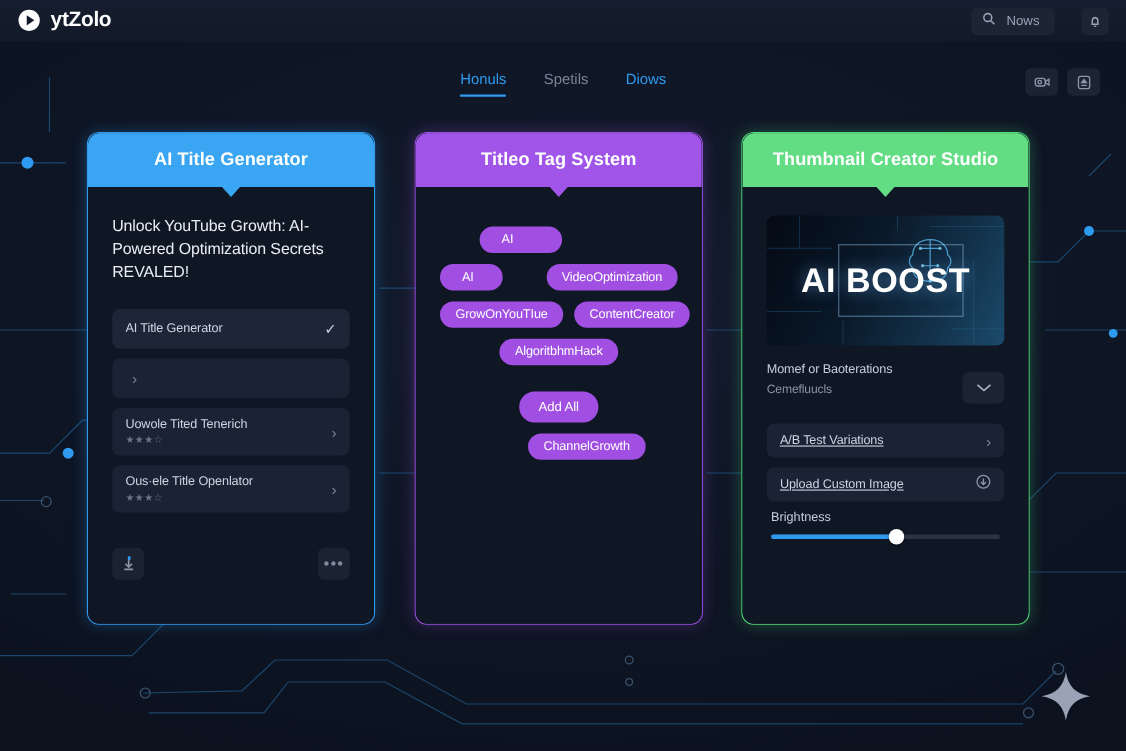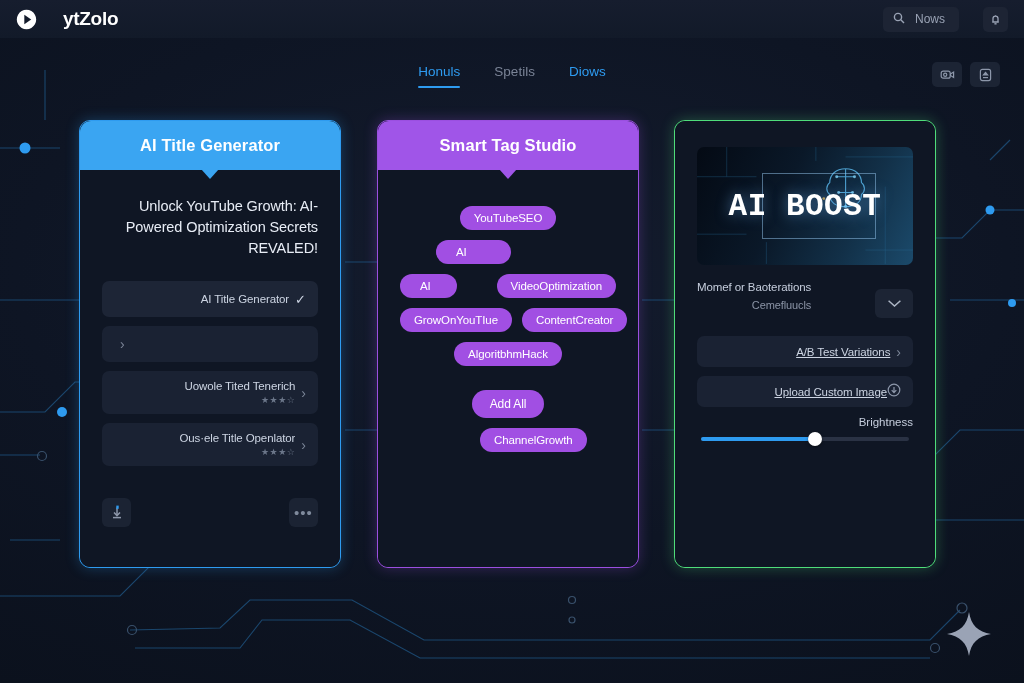--- a/index.html
+++ b/index.html
@@ -37,21 +37,21 @@
     position: absolute;
     top: 0; left: 0;
     width: 1024px;
     height: 38px;
     background: linear-gradient(180deg, #161d2e 0%, #121a29 100%);
     display: flex;
     align-items: center;
     padding: 0 16px;
     z-index: 40;
   }
-  .brand { display: flex; align-items: center; gap: 26px; }
+  .brand { display: flex; gap: 9px; }
   .brand-logo {
     width: 21px; height: 21px;
     position: relative;
     display: flex; align-items: center; justify-content: center;
   }
   .brand-logo svg { display: block; }
   .brand-name {
     color: #ffffff;
     font-size: 19px;
     font-weight: bold;
@@ -177,21 +177,20 @@
     border-right: 9px solid transparent;
   }
   .c1 .card-head .tail { border-top: 10px solid #3aa5f2; }
   .c2 .card-head .tail { border-top: 10px solid #a055e8; }
   .c3 .card-head .tail { border-top: 10px solid #62dd84; }
 
   .card-body {
     padding: 26px 22px 0;
     position: relative;
     height: 399px;
-    text-align: right;
   }
 
   
   .headline {
     color: #e8edf6;
     font-size: 14.5px;
     line-height: 21px;
     margin-bottom: 22px;
     letter-spacing: -0.1px;
   }
@@ -268,21 +267,20 @@
     width: 100%;
     height: 118px;
     border-radius: 7px;
     overflow: hidden;
     position: relative;
     background: linear-gradient(115deg, #040a14 0%, #0a1828 40%, #123048 72%, #1b4a6b 100%);
     display: flex;
     align-items: center;
     justify-content: center;
     margin-bottom: 16px;
-    font-family: Liberation Mono, monospace;
   }
   .thumb svg.bgfx { position: absolute; inset: 0; }
   .thumb .ttl {
     position: relative;
     color: #ffffff;
     font-size: 31px;
     font-weight: bold;
     letter-spacing: 0.5px;
     z-index: 3;
     text-shadow: 0 0 14px rgba(120,190,255,0.5);
@@ -493,28 +491,25 @@
               <span class="dots">•••</span>
             </div>
           </div>
         </div>
       </div>
     </div>
 
     <div class="card c2">
       <div class="card-inner">
         <div class="card-head" style="background: rgb(160, 85, 232);">
-          <span>Smart Tag Studio</span>
+          <span>Titleo Tag System</span>
           <span class="tail" style="border-top-color: rgb(160, 85, 232);"></span>
         </div>
         <div class="card-body">
           <div class="tagcloud">
-            <div class="tagrow c">
-              <span class="tag">YouTubeSEO</span>
-            </div>
             <div class="tagrow l" style="padding-left:36px;">
               <span class="tag" style="padding-left:20px;padding-right:44px;">AI</span>
             </div>
             <div class="tagrow sp">
               <span class="tag" style="padding-left:20px;padding-right:26px;">AI</span>
               <span class="tag">VideoOptimization</span>
             </div>
             <div class="tagrow sp">
               <span class="tag">GrowOnYouTIue</span>
               <span class="tag">ContentCreator</span>
@@ -528,20 +523,24 @@
             <div class="tagrow l" style="padding-left:80px;">
               <span class="tag">ChannelGrowth</span>
             </div>
           </div>
         </div>
       </div>
     </div>
 
     <div class="card c3">
       <div class="card-inner">
+        <div class="card-head" style="background: rgb(98, 221, 132);">
+          <span>Thumbnail Creator Studio</span>
+          <span class="tail" style="border-top-color: rgb(98, 221, 132);"></span>
+        </div>
         <div class="card-body">
 
           <div class="thumb">
             <svg class="bgfx" viewBox="0 0 218 118" preserveAspectRatio="none">
               <g stroke="#2b6f9c" stroke-width="0.6" fill="none" opacity="0.55">
                 <path d="M0 30 H60 M0 88 H50 M150 10 H218 M170 104 H218"></path>
                 <path d="M30 0 V30 M190 40 V118 M70 118 V96 M120 0 V14"></path>
               </g>
               <g fill="none" stroke="#58b5e8" stroke-width="1.1" opacity="0.85">
                 <path d="M150 22 c-10 0 -16 6 -16 14 c-4 3 -4 9 0 12 c0 8 7 13 16 12"></path>

